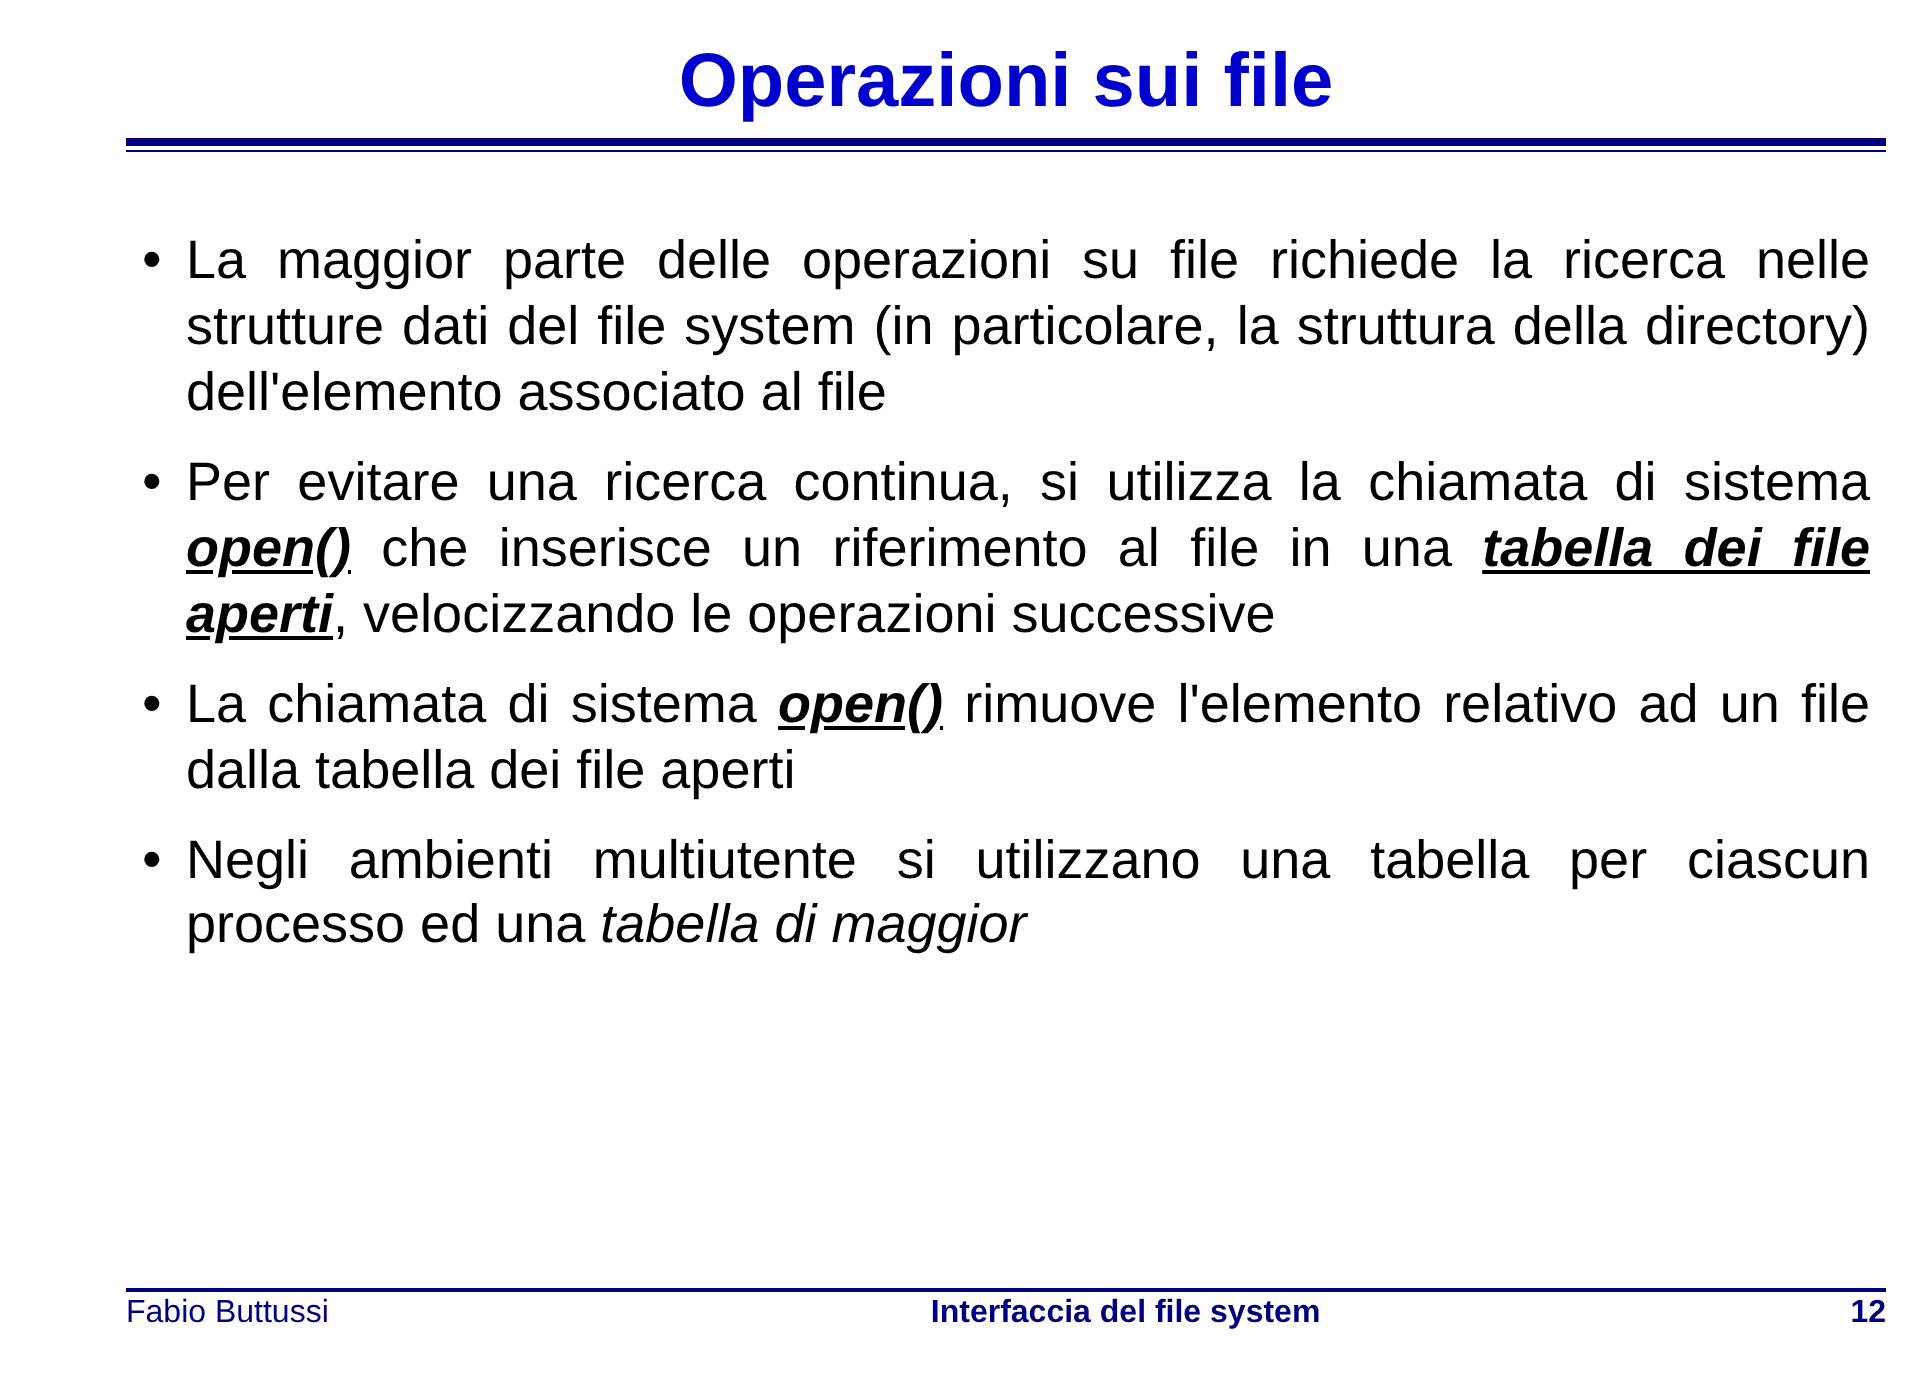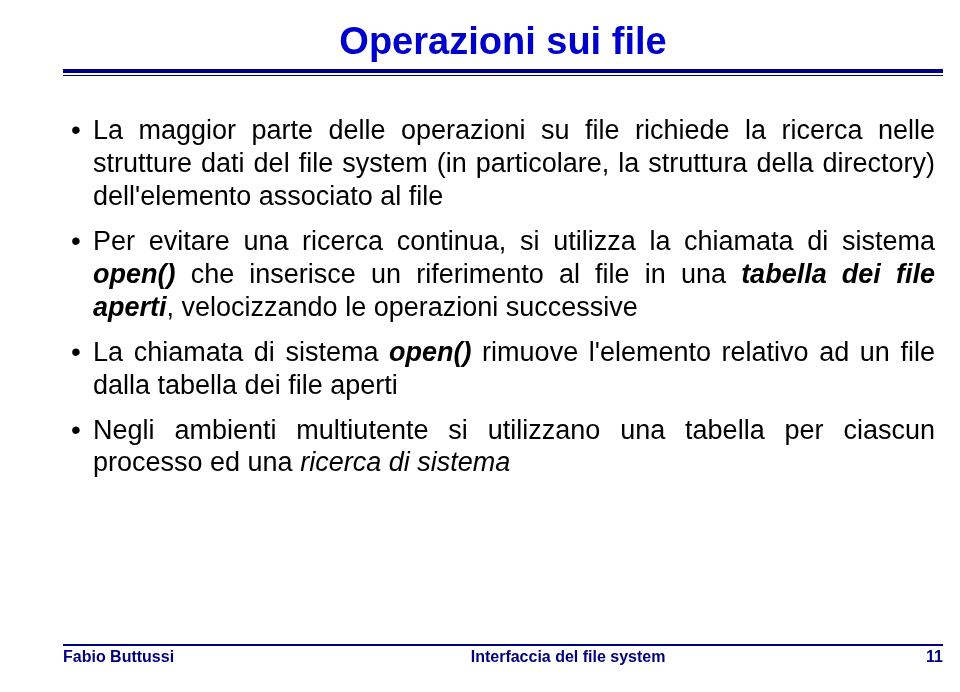--- a/index.html
+++ b/index.html
@@ -48,40 +48,40 @@
     text-align: left;
   }
   .bt {
     color: #000;
     font-size: 27px;
     line-height: 1.22;
     text-align: justify;
     flex: 1;
   }
   .bt i { font-style: italic; }
-  .bt b { font-weight: bold; }
+  .bt b { font-weight: bold; text-decoration: underline; }
   .footer {
     position: absolute;
     left: 40px;
     right: 40px;
     bottom: 26px;
   }
   .ft-line {
     height: 2px;
     background: #000080;
     margin-bottom: 2px;
   }
   .ft-row {
     display: flex;
     justify-content: space-between;
     align-items: baseline;
     font-size: 16px;
     color: #000080;
   }
-  .ft-left { font-weight: bold; }
+  .ft-left { font-weight: normal; }
   .ft-center { font-weight: bold; text-align: center; flex: 1; padding-left: 36px; }
   .ft-right { font-weight: bold; }
 </style>
 </head>
 <body>
 
 <div class="page">
 
   <div class="title">Operazioni sui file</div>
 
@@ -102,27 +102,27 @@
       <div class="bt">Per evitare una ricerca continua, si utilizza la chiamata di sistema <b><i>open()</i></b> che inserisce un riferimento al file in una <b><i>tabella dei file aperti</i></b>, velocizzando le operazioni successive</div>
     </div>
 
     <div class="bullet">
       <div class="dot">•</div>
       <div class="bt">La chiamata di sistema <b><i>open()</i></b> rimuove l'elemento relativo ad un file dalla tabella dei file aperti</div>
     </div>
 
     <div class="bullet">
       <div class="dot">•</div>
-      <div class="bt">Negli ambienti multiutente si utilizzano una tabella per ciascun processo ed una <i>ricerca di sistema</i></div>
+      <div class="bt">Negli ambienti multiutente si utilizzano una tabella per ciascun processo ed una <i>tabella di maggior</i></div>
     </div>
 
   </div>
 
   <div class="footer">
     <div class="ft-line"></div>
     <div class="ft-row">
       <div class="ft-left">Fabio Buttussi</div>
       <div class="ft-center">Interfaccia del file system</div>
-      <div class="ft-right">11</div>
+      <div class="ft-right">12</div>
     </div>
   </div>
 
 </div>
 
 </body></html>

